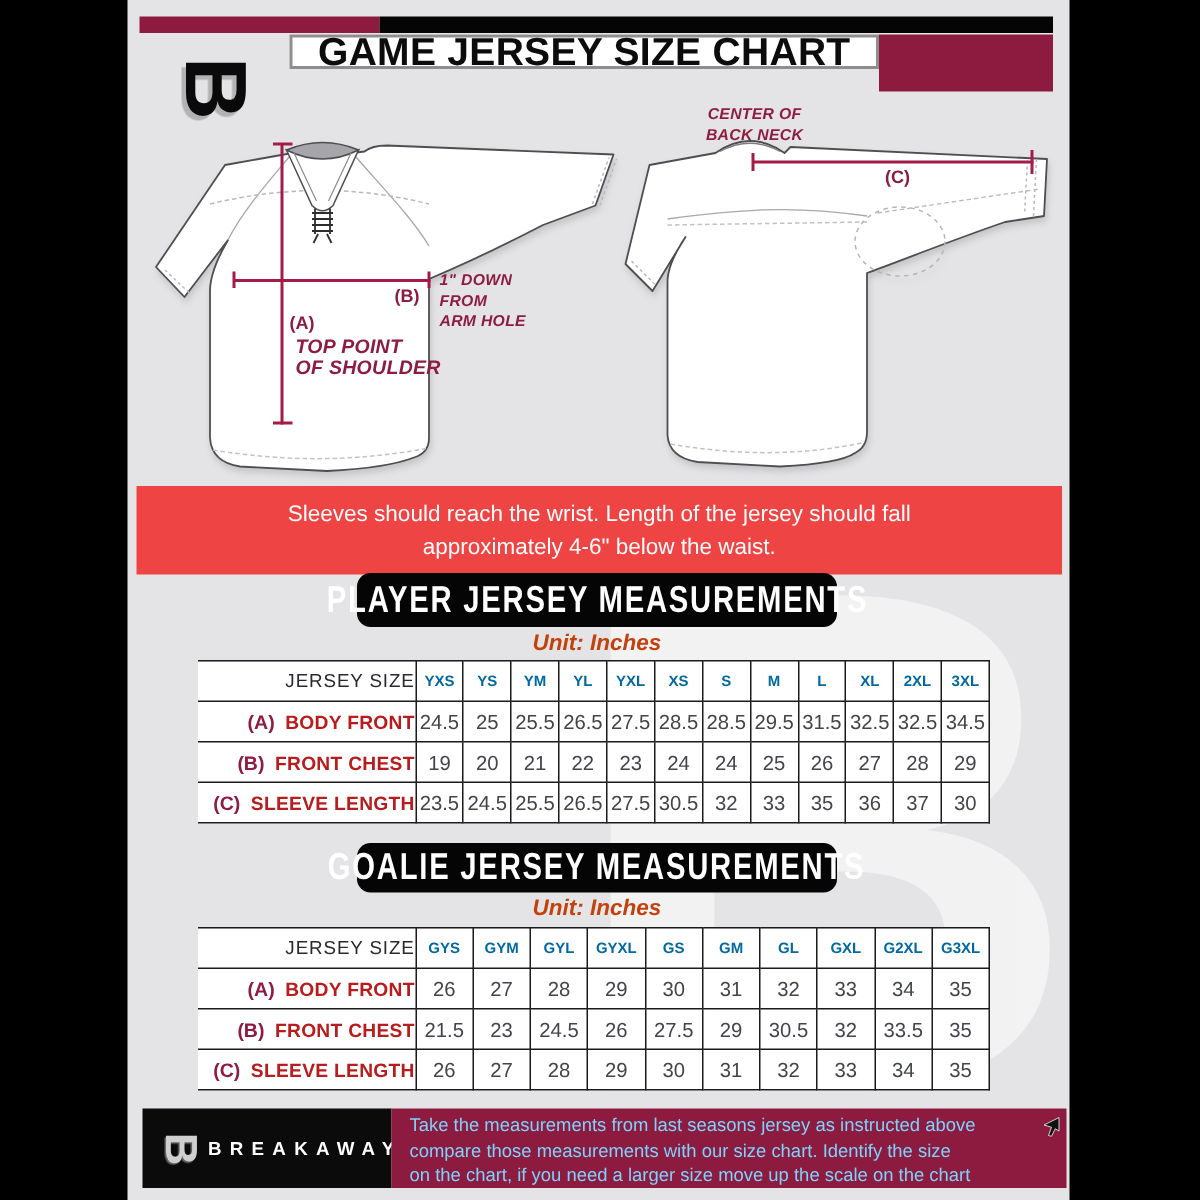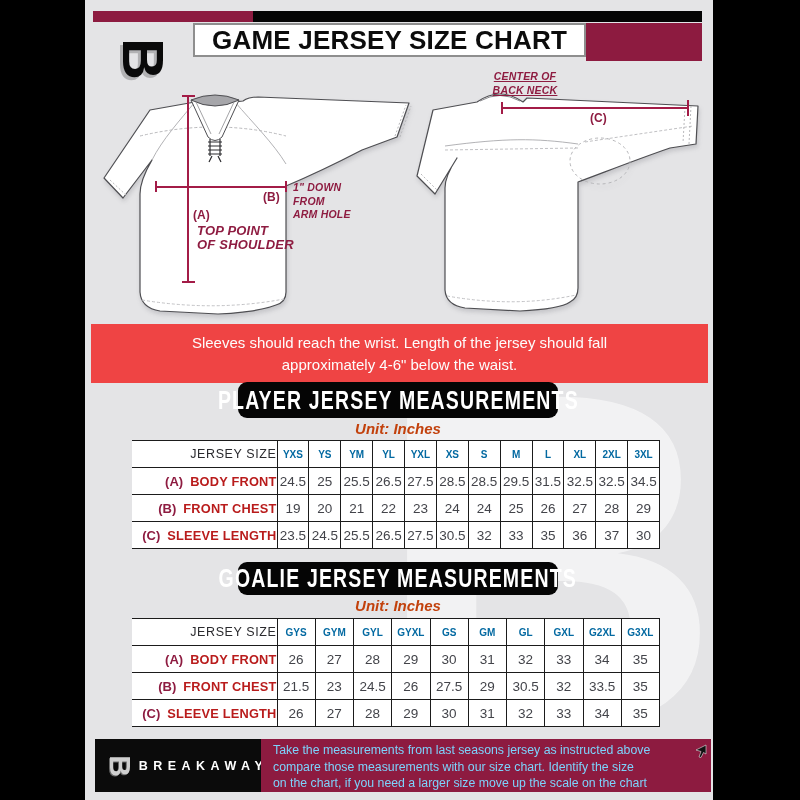--- a/index.html
+++ b/index.html
@@ -9,21 +9,21 @@
   .content{position:absolute;left:85px;top:0;width:628px;height:800px;background:#e4e4e6;overflow:hidden;}
 
   
   .watermark{position:absolute;left:290px;top:345px;font-size:480px;line-height:.9;
              font-weight:bold;color:#fff;opacity:.55;z-index:0;user-select:none;}
 
   
   .topstrip{position:absolute;top:11px;left:8px;height:11px;z-index:2;}
   .strip-maroon{position:absolute;left:0;top:0;width:160px;height:11px;background:#8d1b40;}
   .strip-black{position:absolute;left:160px;top:0;width:449px;height:11px;background:#050505;}
-  .titlebar{position:absolute;left:108px;top:23px;width:393px;height:34px;background:#fff;
+  .titlebar{position:absolute;left:108px;top:23px;width:393px;height:23px;background:#fff;
             border:2px solid #8e8e8e;z-index:3;display:flex;align-items:center;justify-content:center;}
   .titlebar h1{margin:0;font-size:26px;font-weight:bold;color:#0c0c0c;letter-spacing:.2px;white-space:nowrap;}
   .title-maroon{position:absolute;left:501px;top:23px;width:116px;height:38px;background:#8d1b40;z-index:3;}
   .logo{position:absolute;left:34px;top:26px;width:66px;height:66px;z-index:3;
         filter:drop-shadow(-3px 3px 0 #b2b2b4);}
   .logo span{display:inline-block;font-weight:bold;font-size:58px;line-height:60px;color:#0a0a0a;
              transform:rotate(90deg);transform-origin:50% 55%;}
 
   
   .jersey{position:absolute;z-index:1;filter:drop-shadow(1px 3px 2px rgba(60,60,70,.18));}
@@ -139,21 +139,21 @@
     <div class="mnote" style="left:112px;top:224px;font-size:13px;">
       <div>TOP POINT</div>
       <div>OF SHOULDER</div>
     </div>
     <div class="mkey" style="left:178px;top:190px;">(B)</div>
     <div class="mnote" style="left:208px;top:181px;">
       <div>1" DOWN</div>
       <div>FROM</div>
       <div>ARM HOLE</div>
     </div>
-    <div class="mnote note-center" style="left:385px;top:70px;width:110px;text-decoration:underline;">
+    <div class="mnote note-center" style="left:363px;top:70px;width:110px;">
       <div>CENTER OF</div>
       <div>BACK NECK</div>
     </div>
     <div class="mkey" style="left:505px;top:111px;">(C)</div>
 
     <div class="notice">
       <div>Sleeves should reach the wrist. Length of the jersey should fall</div>
       <div>approximately 4-6" below the waist.</div>
     </div>
 

